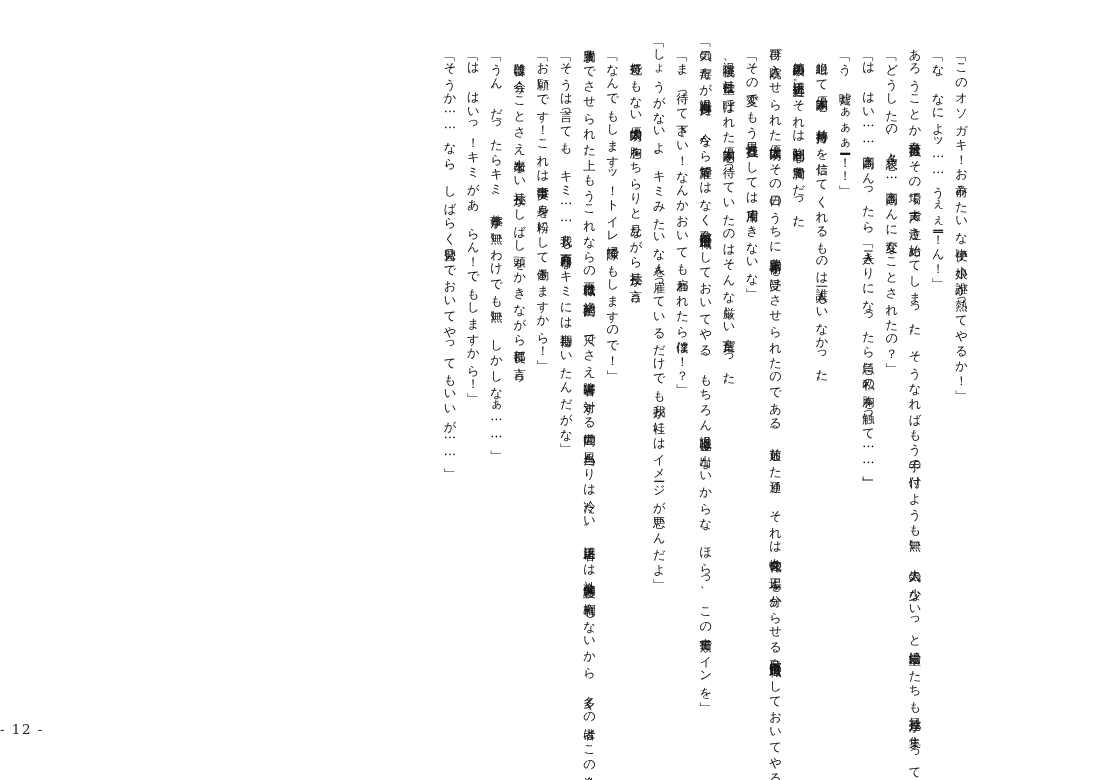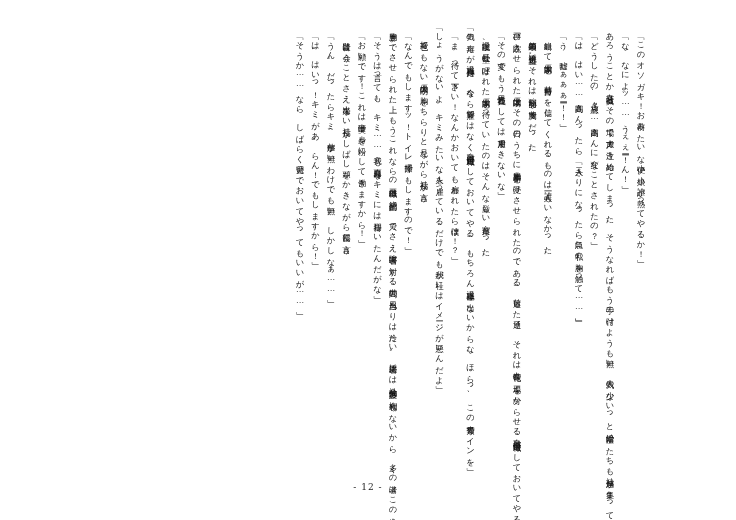--- a/index.html
+++ b/index.html
@@ -50,21 +50,20 @@
   
   .col.indent {
     padding-top: 9px;
     height: 411px;
   }
   .page-number {
     position: absolute;
     bottom: 28px;
     left: 0;
     right: 0;
-    text-align: center;
     font-size: 9px;
     letter-spacing: 1px;
     color: #222222;
     font-family: "DejaVu Serif", "Liberation Serif", serif;
   }
 </style>
 </head>
 <body>
 
 <div class="page">

